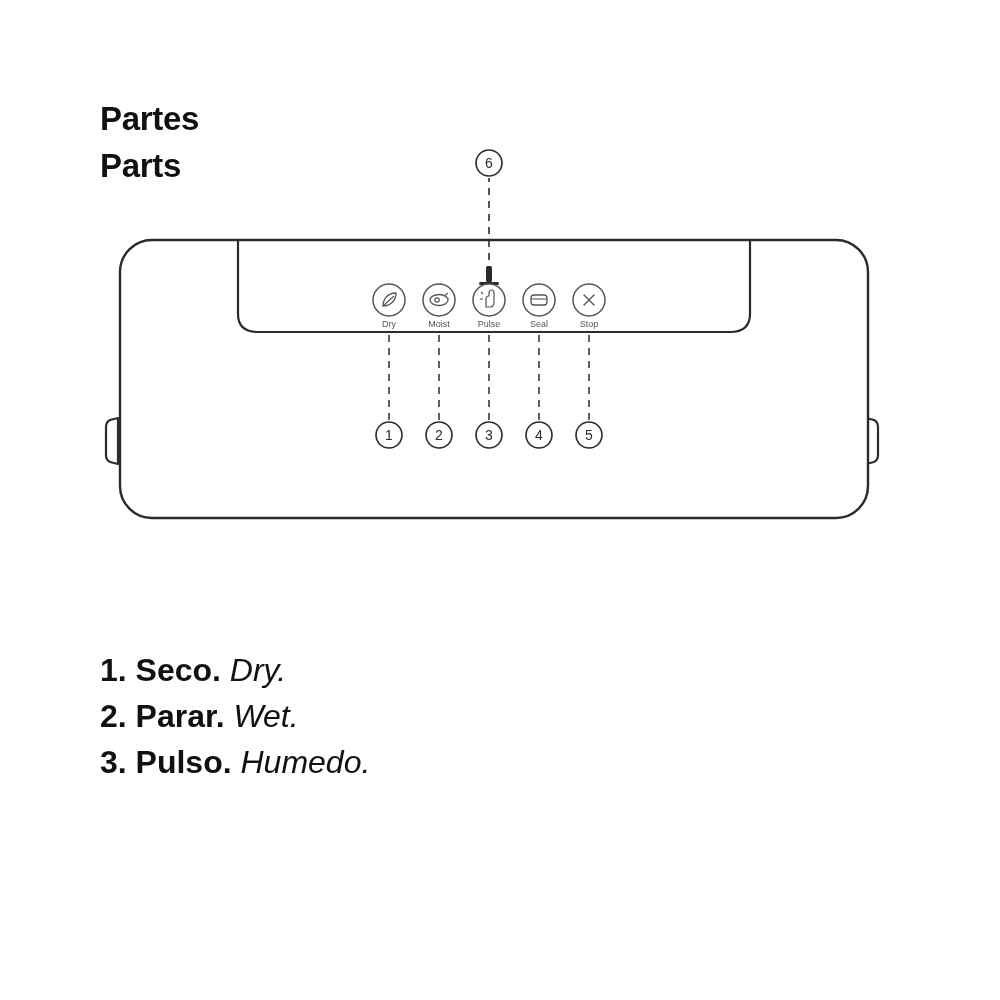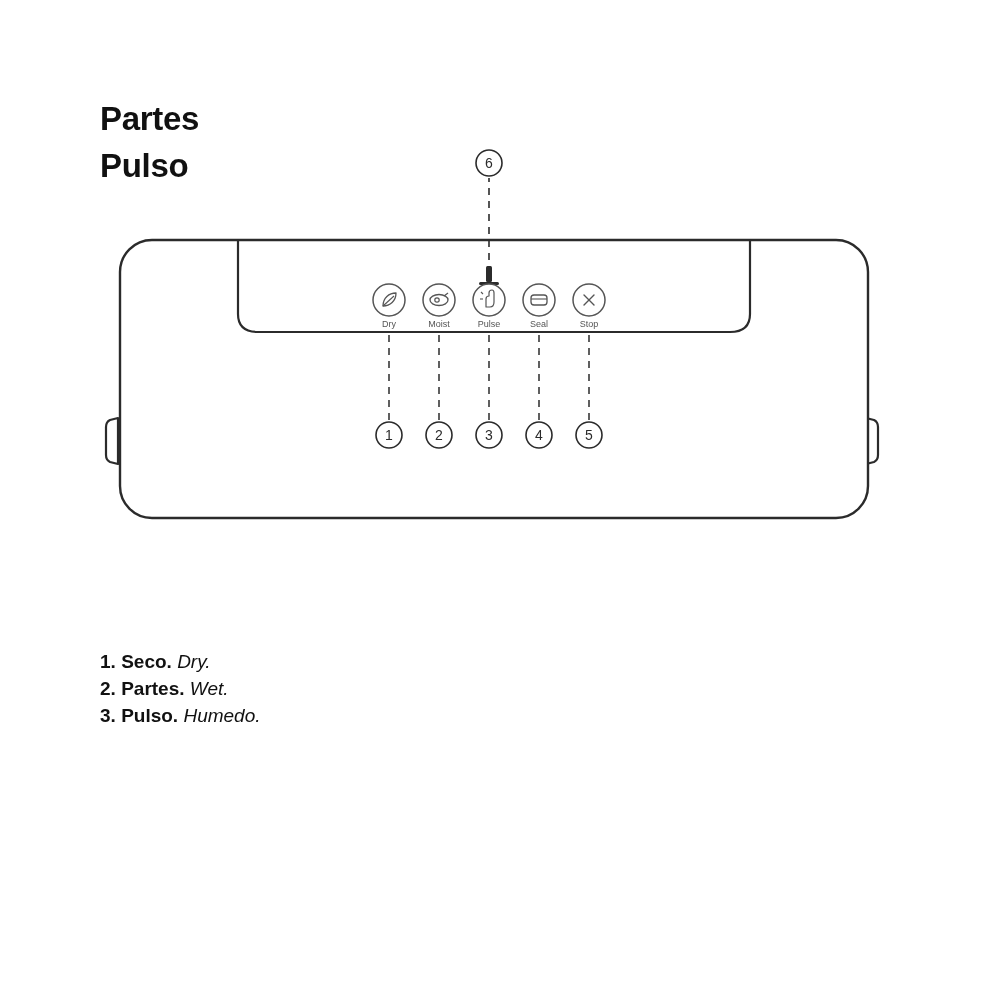--- a/index.html
+++ b/index.html
@@ -49,42 +49,42 @@
   }
 
   
   .legend {
     position: absolute;
     left: 100px;
     top: 648px;
     width: 800px;
   }
   .legend-item {
-    font-size: 19px;
+    font-size: 32px;
     line-height: 1.43;
     color: #111111;
     white-space: nowrap;
   }
   .legend-es {
     font-weight: bold;
   }
   .legend-en {
     font-style: italic;
     font-weight: normal;
     color: #111111;
   }
 </style>
 </head>
 <body>
 
 <div class="page">
 
   <div class="titles">
     <div class="title-line">Partes</div>
-    <div class="title-line">Pulso</div>
+    <div class="title-line">Parts</div>
   </div>
 
   <div class="diagram">
     <svg width="1000" height="420" viewBox="0 0 1000 420" xmlns="http://www.w3.org/2000/svg">
 
       <g>
         <path d="M118,288 L110,290 Q106,292 106,297 L106,325 Q106,330 110,332 L118,334 Z" fill="#ffffff" stroke="#2b2b2b" stroke-width="2.2" stroke-linejoin="round"></path>
       </g>
       <g>
         <path d="M866,288 L874,290 Q878,292 878,297 L878,325 Q878,330 874,332 L866,334 Z" fill="#ffffff" stroke="#2b2b2b" stroke-width="2.2" stroke-linejoin="round"></path>
@@ -187,21 +187,21 @@
   <div class="legend">
 
     <div class="legend-item">
       <span class="legend-es">1.</span>
       <span class="legend-es">Seco.</span>
       <span class="legend-en">Dry.</span>
     </div>
 
     <div class="legend-item">
       <span class="legend-es">2.</span>
-      <span class="legend-es">Partes.</span>
+      <span class="legend-es">Parar.</span>
       <span class="legend-en">Wet.</span>
     </div>
 
     <div class="legend-item">
       <span class="legend-es">3.</span>
       <span class="legend-es">Pulso.</span>
       <span class="legend-en">Humedo.</span>
     </div>
 
 

